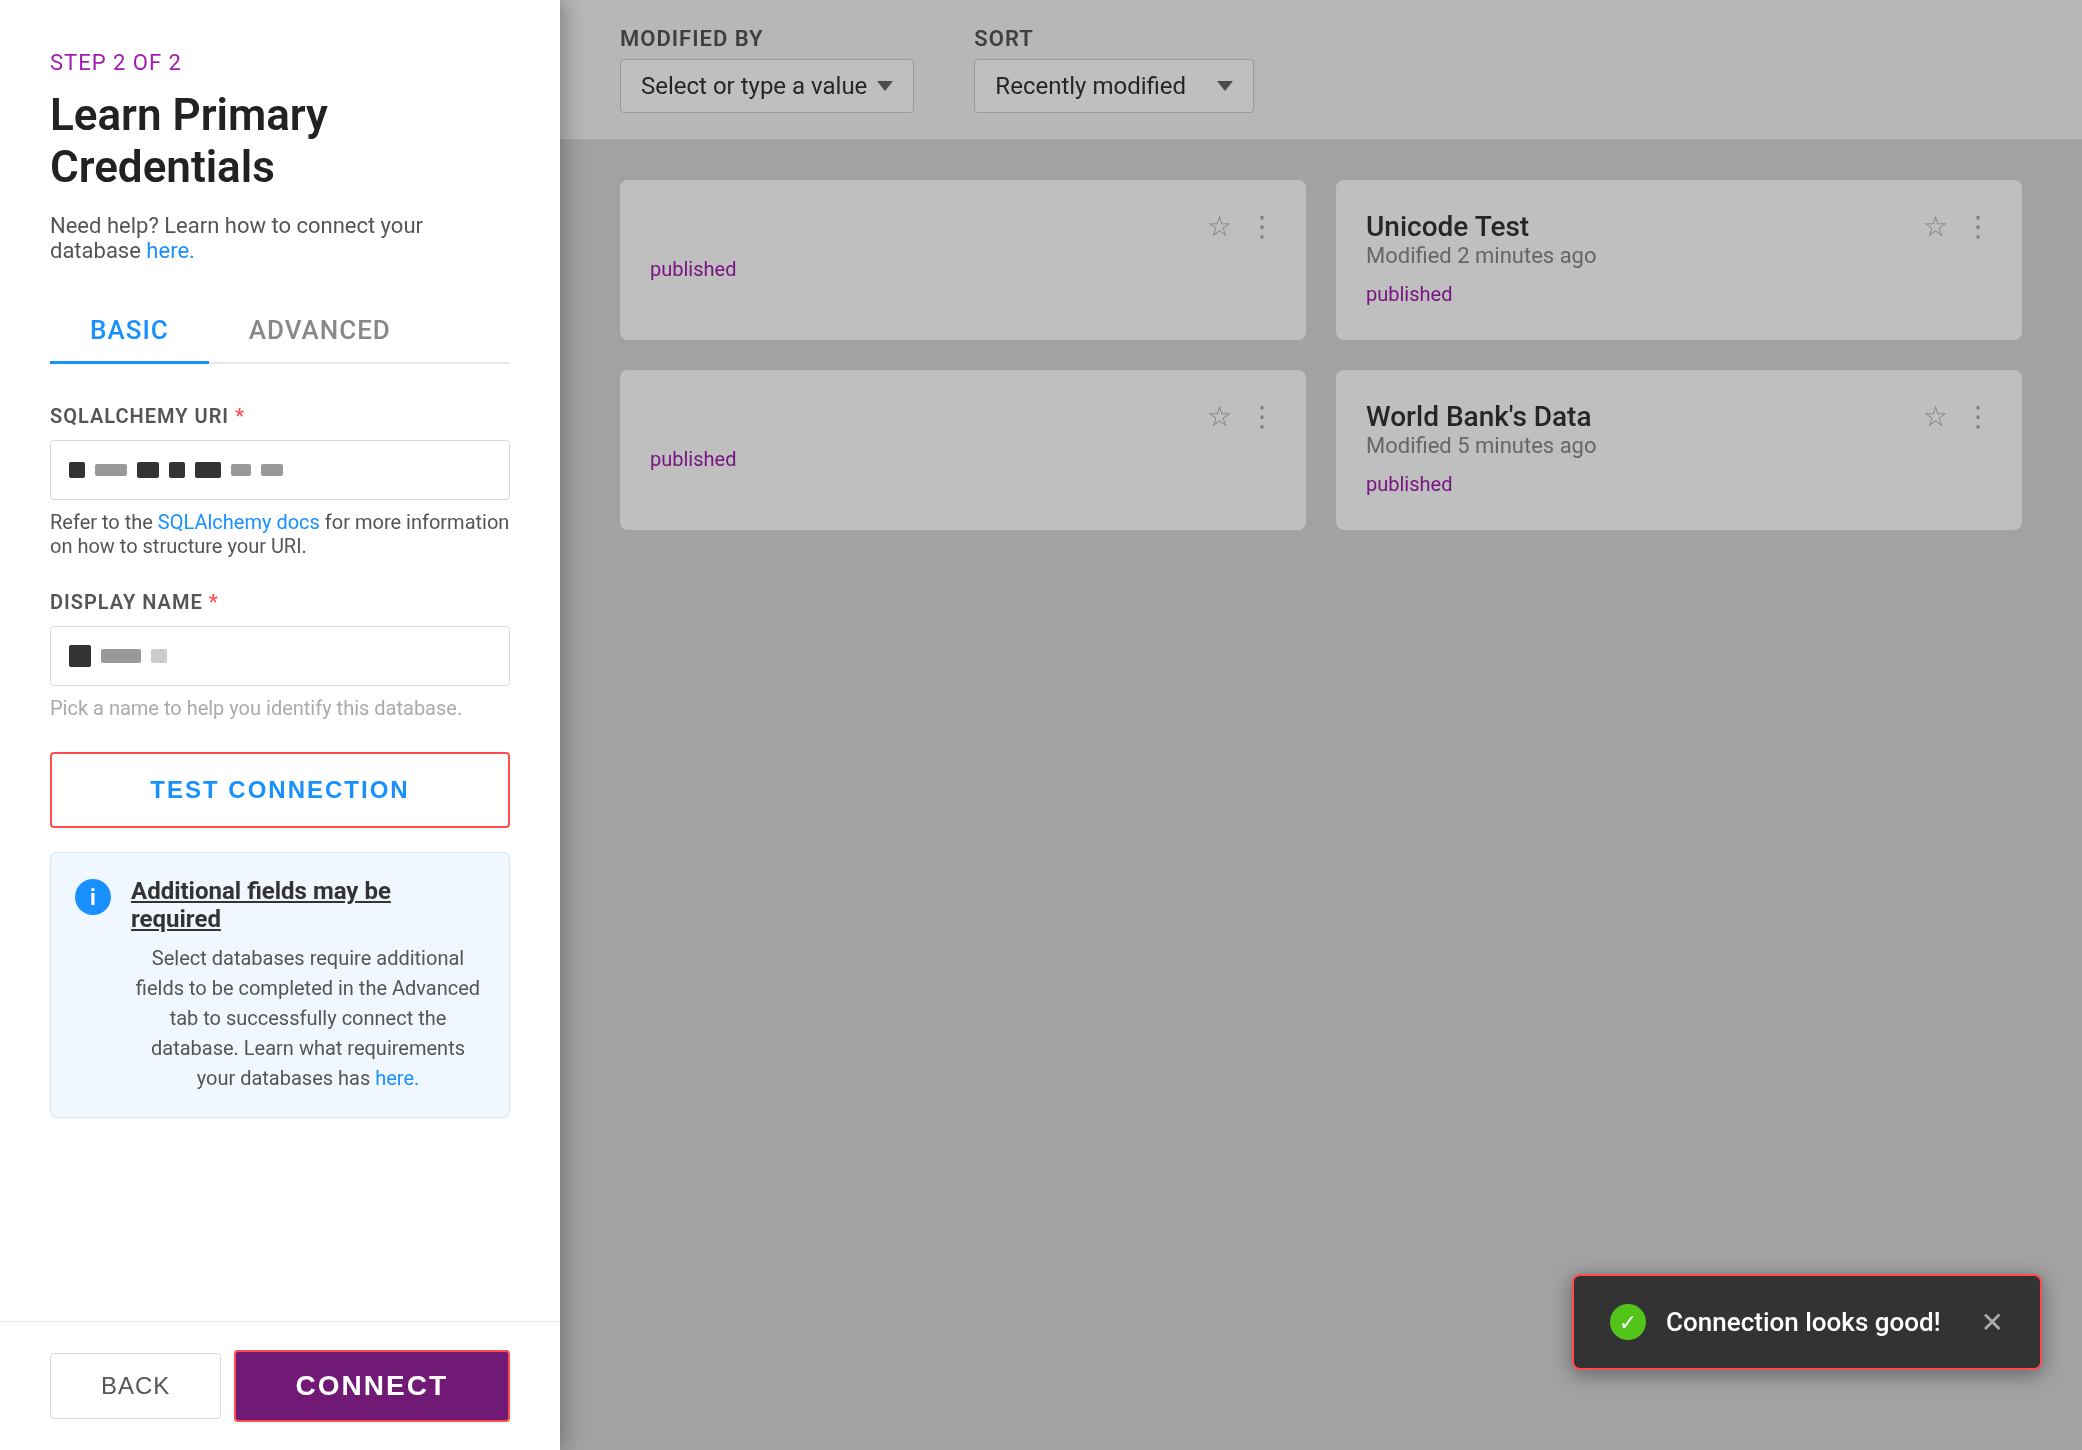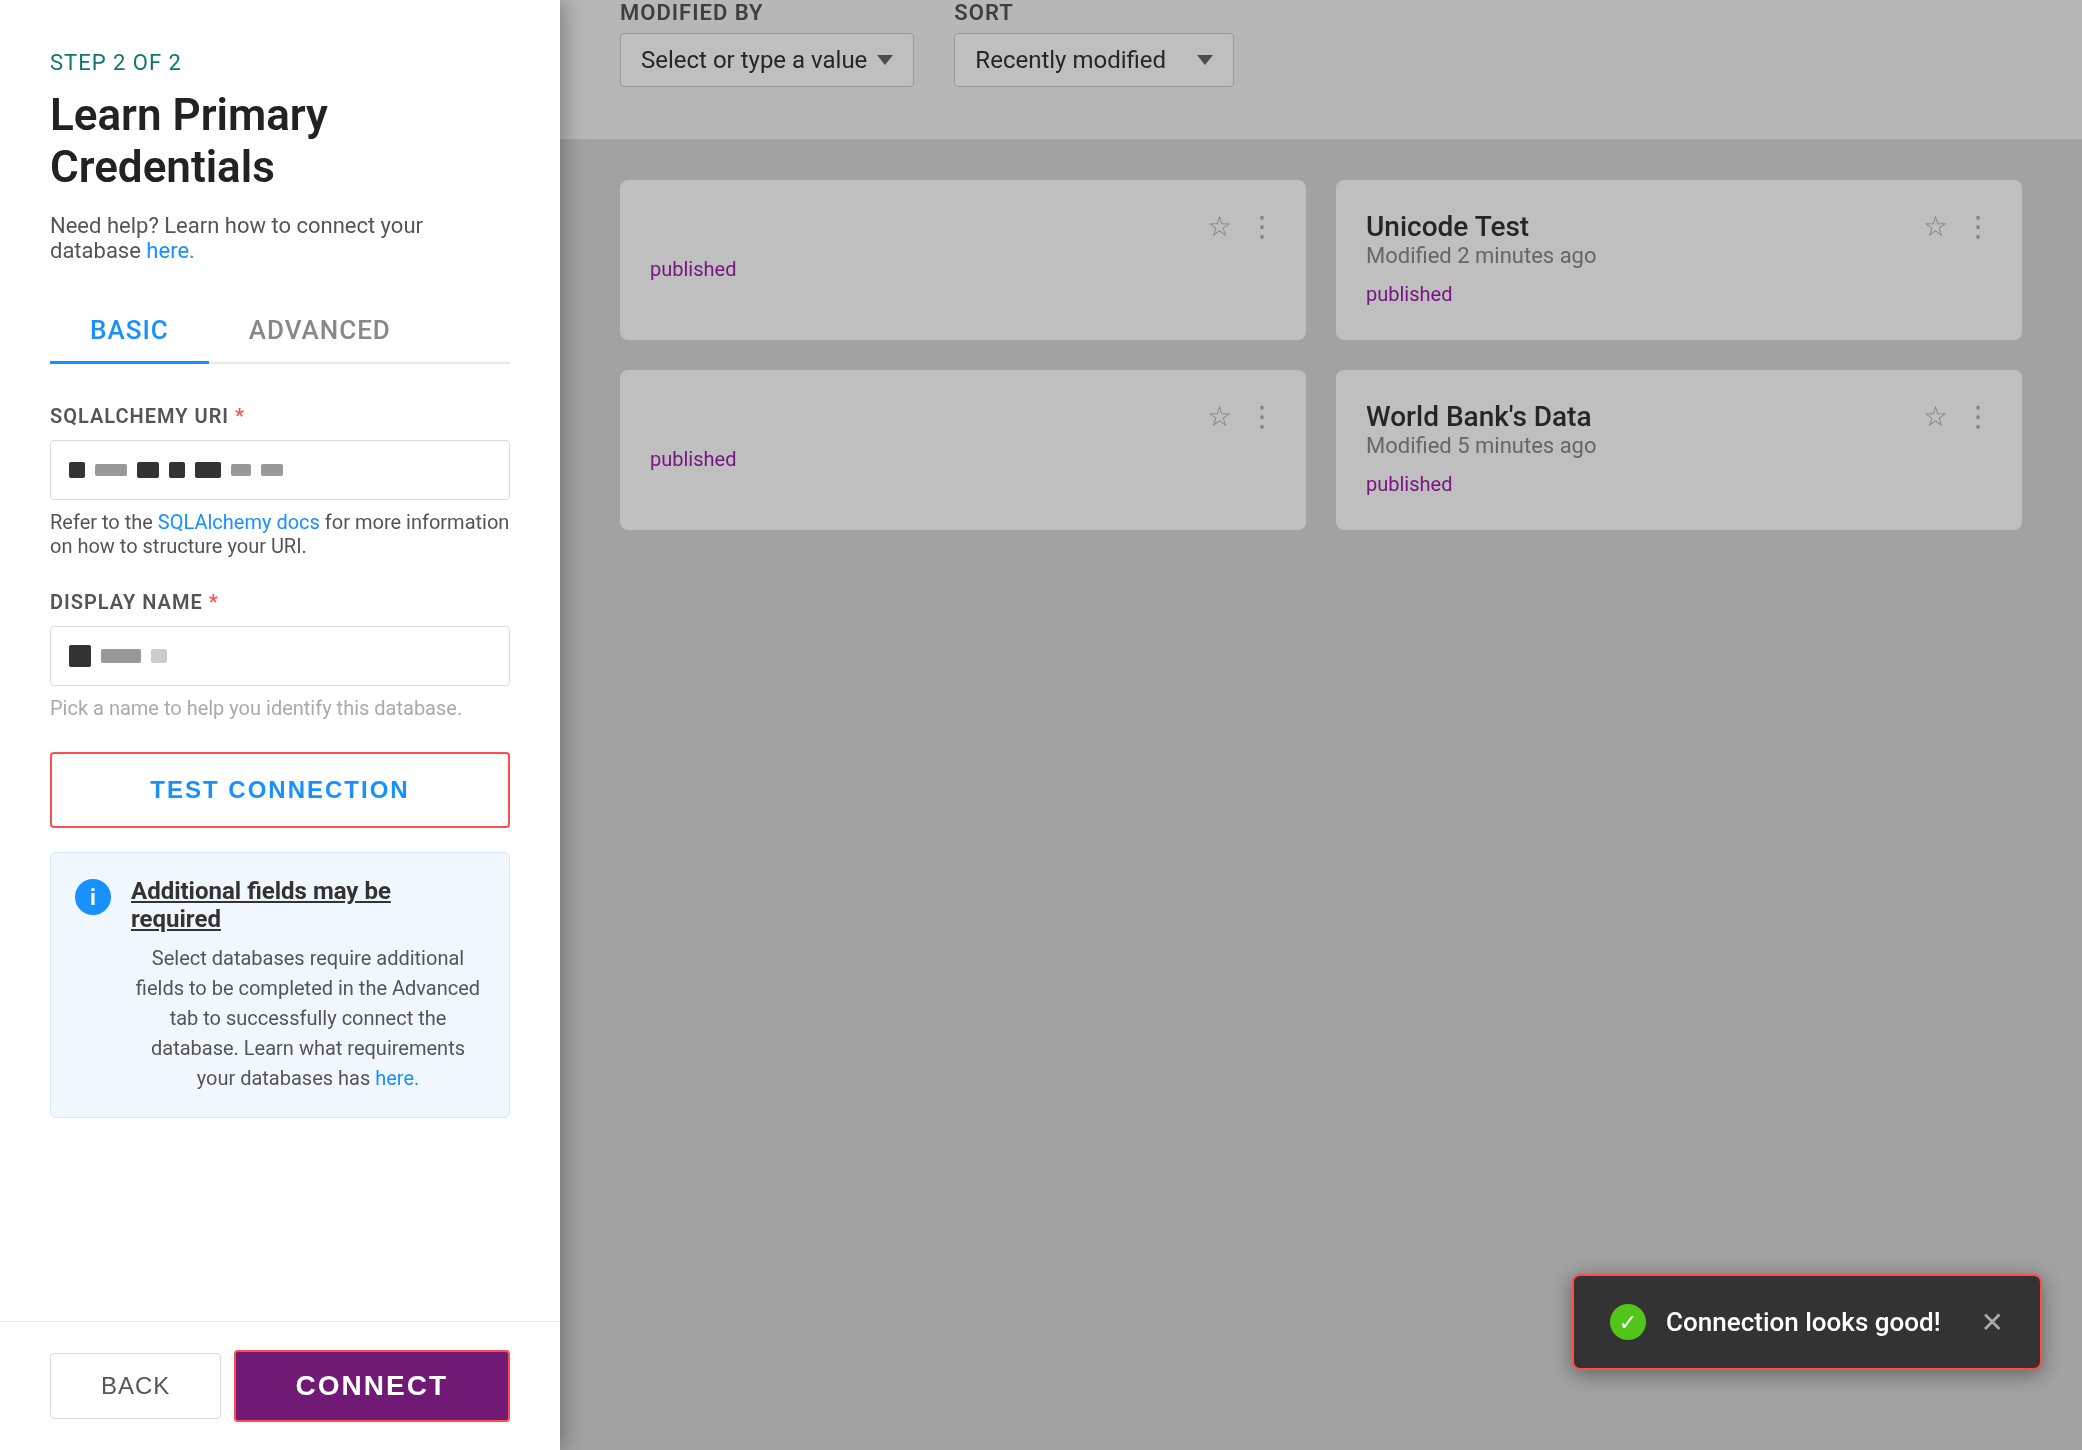--- a/index.html
+++ b/index.html
@@ -19,23 +19,23 @@
       background: #d0d0d0;
     }
 
     
     .filter-bar {
       position: absolute;
       top: 0; left: 560px; right: 0;
       height: 140px;
       background: #f5f5f5;
       display: flex;
-      align-items: flex-start;
+      align-items: center;
       padding: 0 60px;
-      gap: 40px;
+      gap: 60px;
       border-bottom: 1px solid #ddd;
     }
 
     .filter-group {
       display: flex;
       flex-direction: column;
       gap: 8px;
     }
 
     .filter-label {
@@ -144,21 +144,21 @@
     }
 
     .modal-content {
       flex: 1;
       padding: 50px 50px 30px 50px;
       overflow-y: auto;
     }
 
     .step-label {
       font-size: 22px;
-      color: #0f766e;
+      color: #a21caf;
       margin-bottom: 14px;
       text-transform: uppercase;
       letter-spacing: 1px;
     }
 
     .modal-title {
       font-size: 44px;
       font-weight: 600;
       color: #222;
       margin-bottom: 20px;

